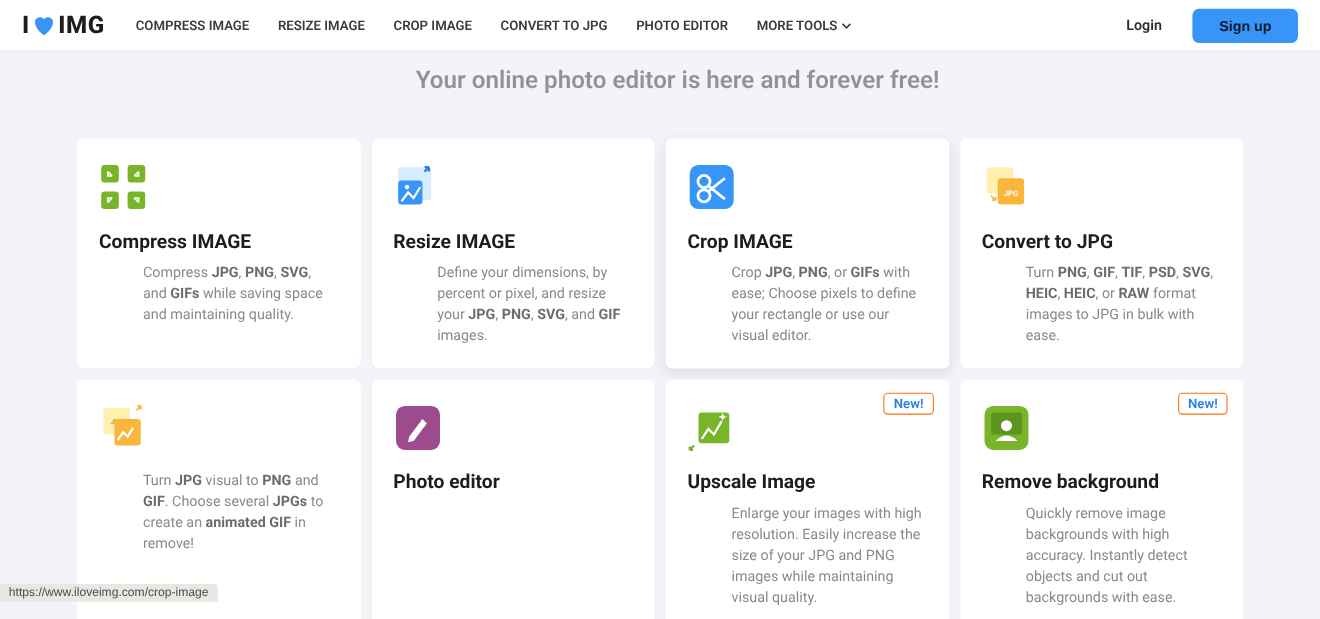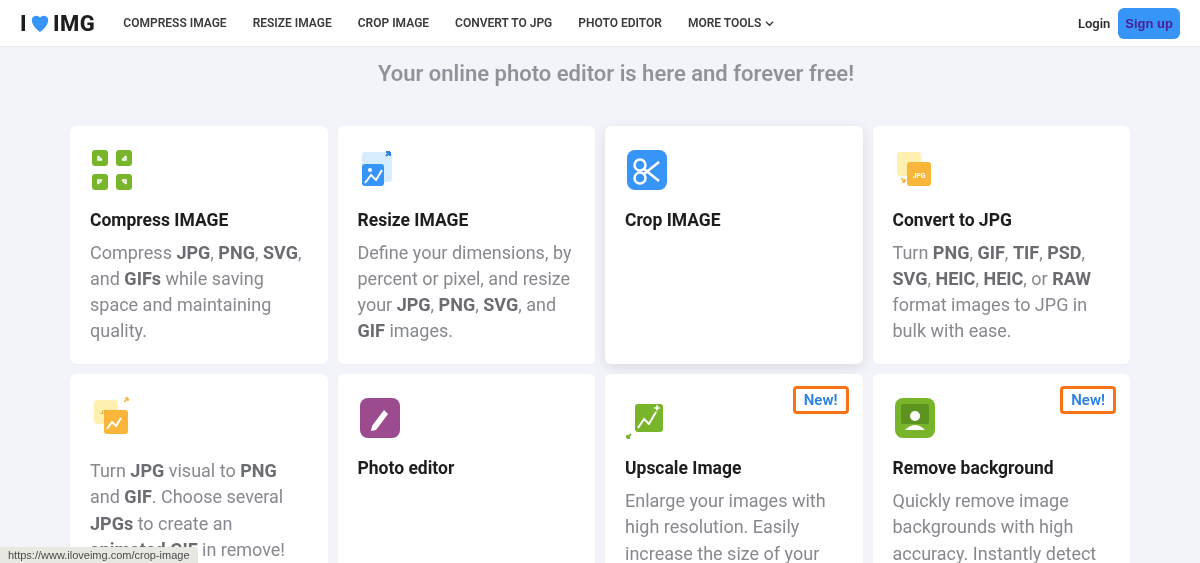--- a/index.html
+++ b/index.html
@@ -17,23 +17,23 @@
     align-items: center;
     height: 47px;
     background: #fff;
     border-bottom: 1px solid #e6e8ef;
     padding: 0 20px;
   }
   .logo { display: flex; align-items: center; font-weight: 800; font-size: 22px; color: #1d1d1d; letter-spacing: 0.5px; }
   .logo svg { margin: 0 2px; }
   .nav { display: flex; margin-left: 28px; gap: 26px; }
   .nav a { font-size: 12px; font-weight: 600; color: #3a3a3a; text-decoration: none; display: flex; align-items: center; gap: 4px; cursor: pointer; }
-  .header-right { margin-left: auto; display: flex; align-items: center; gap: 8px; }
+  .header-right { margin-left: auto; display: flex; align-items: center; gap: 28px; }
   .login-link { font-size: 13px; font-weight: 600; color: #2d2d2d; cursor: pointer; }
-  .signup-btn { background: #3695f6; color: #4c1d95; border: none; border-radius: 6px; padding: 8px 7px; font-size: 13px; font-weight: 600; cursor: pointer; }
+  .signup-btn { background: #3695f6; color: #0f172a; border: none; border-radius: 6px; padding: 8px 24px; font-size: 13px; font-weight: 600; cursor: pointer; }
   
   .hero { text-align: center; padding: 14px 0 0 0; margin-left: 32px; }
   .hero h1 { font-size: 22px; font-weight: 600; color: #1d1d1d; opacity: 0.45; }
   
   .grid {
     width: 1060px;
     margin: 40px auto 0 auto;
     display: grid;
     grid-template-columns: repeat(4, 1fr);
     gap: 10px;
@@ -43,34 +43,34 @@
     border-radius: 6px;
     padding: 22px 20px 20px 20px;
     position: relative;
     min-height: 168px;
     cursor: pointer;
     box-shadow: 0 1px 2px rgba(0,0,0,0.03);
   }
   .card.short { min-height: 92px; padding-bottom: 10px; }
   .card .badge {
     position: absolute; top: 12px; right: 14px;
-    font-size: 15px; font-weight: 600; color: #2a80e5;
-    border: 3px solid #f97316; border-radius: 4px;
+    font-size: 12px; font-weight: 600; color: #2a80e5;
+    border: 1px solid #f97316; border-radius: 4px;
     padding: 2px 8px;
     background: #fff;
   }
   .card .icon { margin-bottom: 18px; }
   .card h3 { font-size: 17.5px; font-weight: 700; color: #1d1d1d; margin-bottom: 10px; }
-  .card p { font-size: 18px; line-height: 1.45; color: #87898f; }
+  .card p { font-size: 13px; line-height: 1.45; color: #87898f; margin-left: 40px; }
   .card p strong { color: #6a6c72; font-weight: 700; }
   
   .card.hover { box-shadow: 0 4px 14px rgba(0,0,0,0.10); }
   
   .statusbar {
-    position: absolute; left: 0; bottom: 0;
+    position: absolute; left: 0; bottom: 16px;
     background: #e8e8e3; color: #4b4b4b;
     font-size: 11px; padding: 2px 8px;
     font-family: Arial, sans-serif;
     border-top-right-radius: 3px;
   }
   
   svg.ic { width: 44px; height: 44px; display: block; }
 </style>
 </head>
 <body>
@@ -147,20 +147,23 @@
   <div class="card hover">
     <div class="icon">
       <svg class="ic" viewBox="0 0 44 44">
         <rect x="2" y="2" width="40" height="40" rx="8" fill="#3695f6"></rect>
         <circle cx="15" cy="17" r="5.5" fill="none" stroke="#fff" stroke-width="2.5"></circle>
         <circle cx="15" cy="30" r="5.5" fill="none" stroke="#fff" stroke-width="2.5"></circle>
         <path d="M19 21 L34 33 M19 26 L34 14" stroke="#fff" stroke-width="2.5"></path>
       </svg>
     </div>
     <h3>Crop IMAGE</h3>
+    <p>
+      <span>Crop </span><strong>JPG</strong><span>, </span><strong>PNG</strong><span>, or </span><strong>GIFs</strong><span> with ease; Choose pixels to define your rectangle or use our visual editor.</span>
+    </p>
   </div>
 
   <div class="card">
     <div class="icon">
       <svg class="ic" viewBox="0 0 44 44">
         <rect x="4" y="4" width="24" height="24" rx="3" fill="#fff0b0"></rect>
         <rect x="14" y="14" width="24" height="24" rx="3" fill="#f9b63a"></rect>
         <text x="26" y="30" font-size="7" font-weight="700" fill="#fff" text-anchor="middle">JPG</text>
         <path d="M8 30 l4 4 m0 0 h-3 m3 0 v-3" stroke="#f9b63a" stroke-width="1.6" fill="none"></path>
       </svg>

